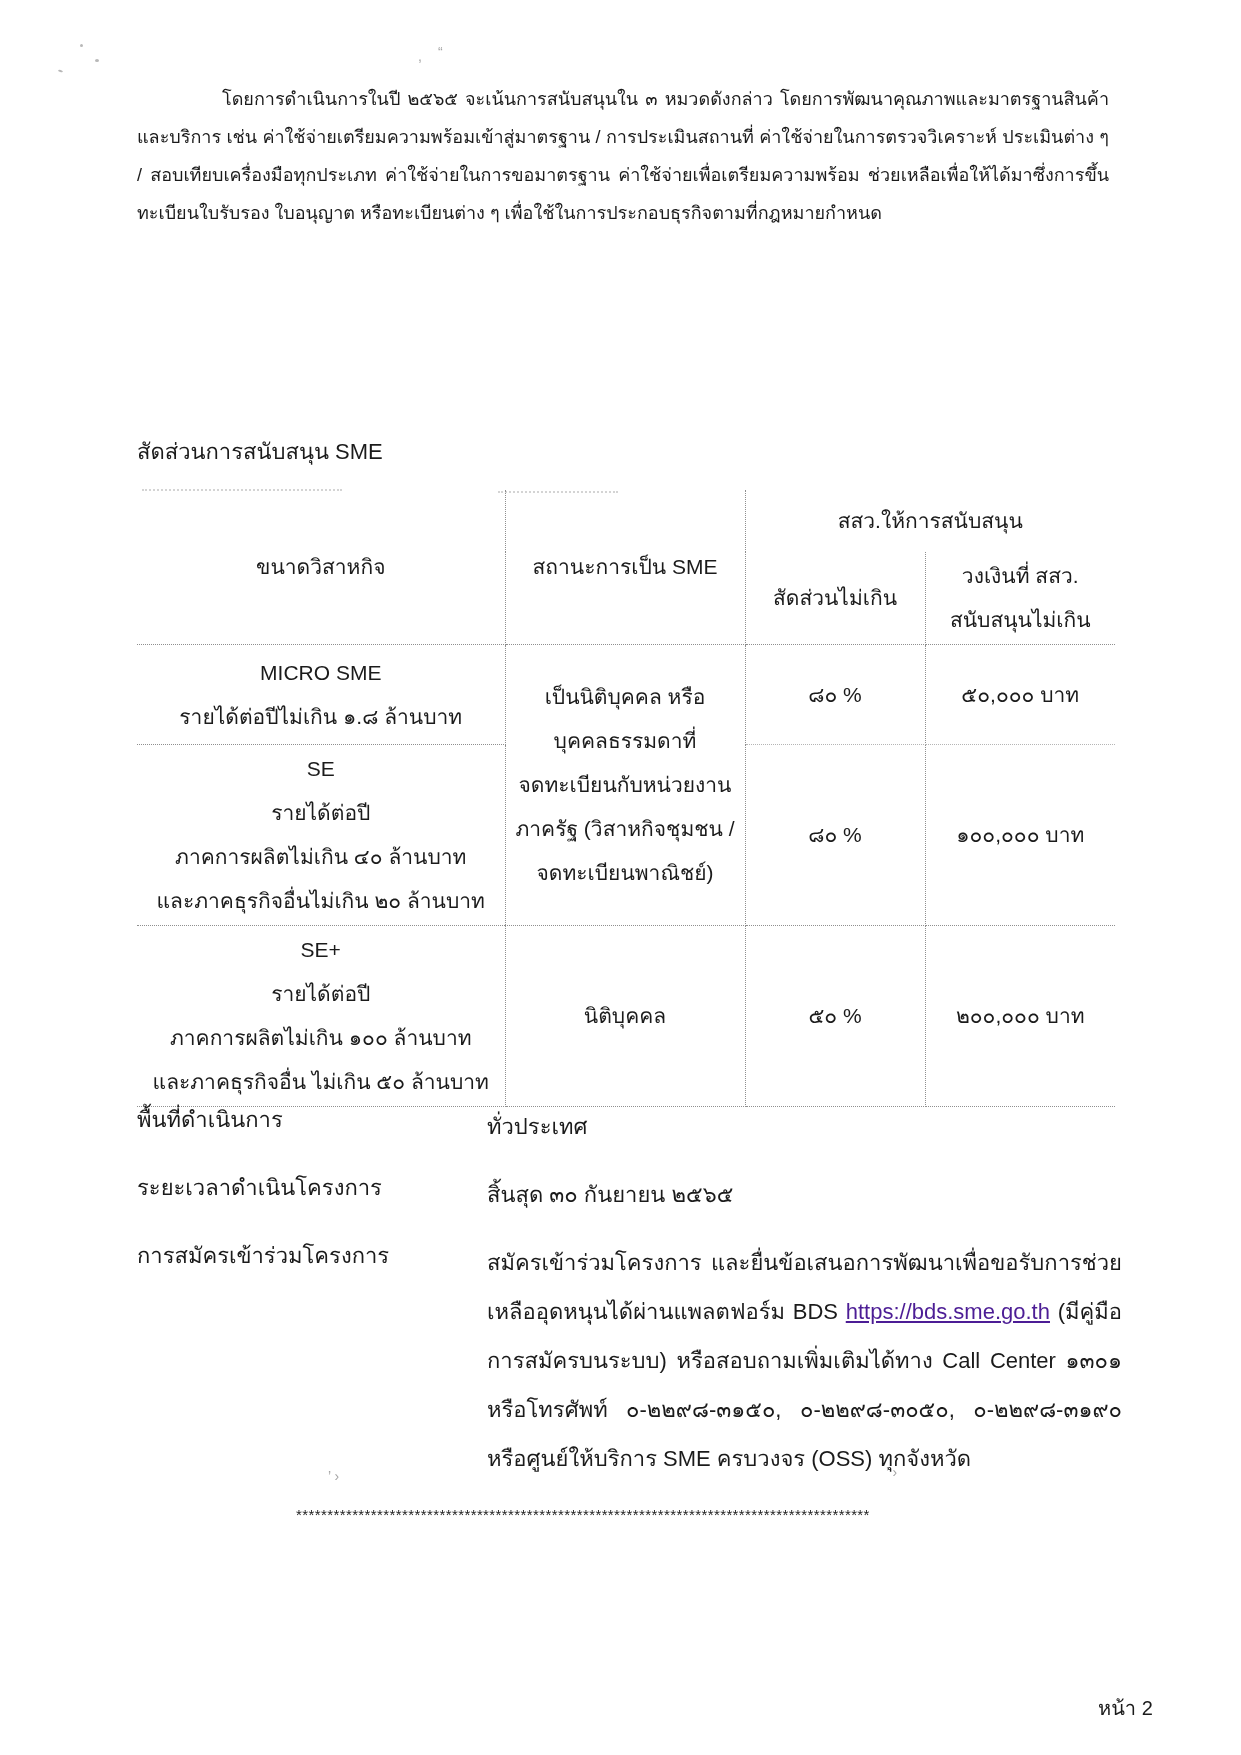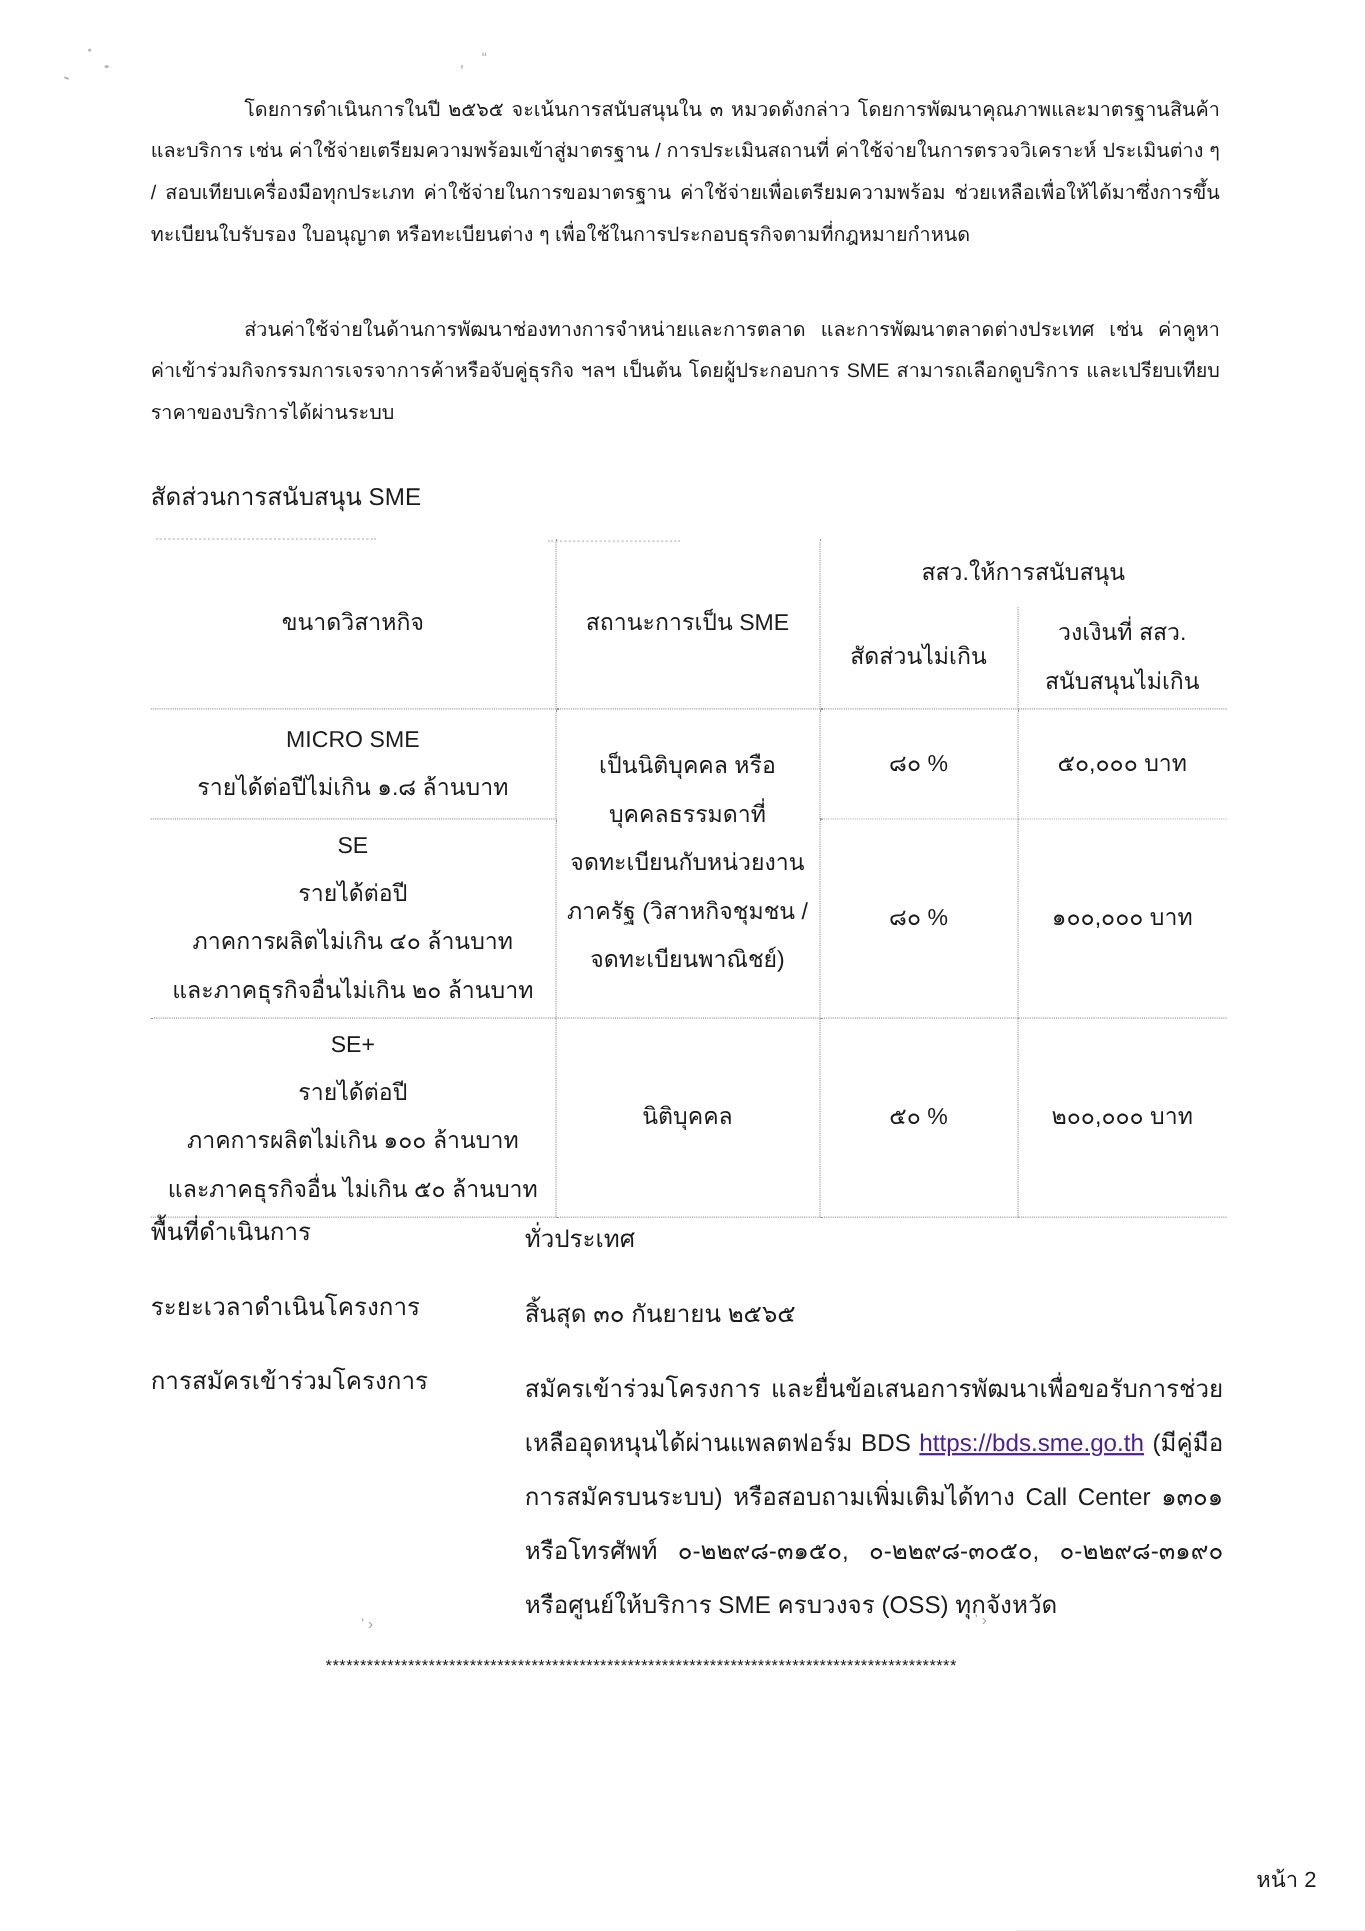--- a/index.html
+++ b/index.html
@@ -80,21 +80,21 @@
     font-size: 22px;
   }
   .detail .d-label {
     position: absolute;
     left: 0;
     top: 0;
     width: 330px;
   }
   .detail .d-value {
     position: absolute;
-    left: 340px;
+    left: 350px;
     width: 635px;
     line-height: 49px;
     text-align: justify;
   }
   .detail-1 { top: 1102px; }
   .detail-2 { top: 1170px; }
   .detail-3 { top: 1238px; }
   .doc-link { color: #4c1d95; text-decoration: underline; }
 
   .asterisk-line {
@@ -106,21 +106,20 @@
     letter-spacing: 0.4px;
     color: #222;
     white-space: nowrap;
     overflow: hidden;
   }
   .page-number {
     position: absolute;
     left: 1098px;
     top: 1692px;
     font-size: 20px;
-    margin-left: 44px;
   }
 
   
   .speck { position: absolute; background: #9a9a9a; border-radius: 50%; opacity: .7; }
   .speck-1 { left: 80px; top: 44px; width: 3px; height: 3px; }
   .speck-2 { left: 95px; top: 59px; width: 4px; height: 3px; }
   .speck-3 { left: 58px; top: 70px; width: 5px; height: 2px; transform: rotate(20deg); }
   .mark { position: absolute; color: #8d8d8d; font-size: 14px; opacity: .8; }
   .mark-top-a { left: 418px; top: 48px; }
   .mark-top-b { left: 438px; top: 44px; }
@@ -134,21 +133,20 @@
 
   <div class="speck speck-1"></div>
   <div class="speck speck-2"></div>
   <div class="speck speck-3"></div>
   <div class="mark mark-top-a">,</div>
   <div class="mark mark-top-b">“</div>
   <div class="mark mark-bottom-a">’ ›</div>
   <div class="mark mark-bottom-b">’ ›</div>
 
   <p class="para para-1">โดยการดำเนินการในปี ๒๕๖๕ จะเน้นการสนับสนุนใน ๓ หมวดดังกล่าว โดยการพัฒนาคุณภาพและมาตรฐานสินค้าและบริการ เช่น ค่าใช้จ่ายเตรียมความพร้อมเข้าสู่มาตรฐาน / การประเมินสถานที่ ค่าใช้จ่ายในการตรวจวิเคราะห์ ประเมินต่าง ๆ / สอบเทียบเครื่องมือทุกประเภท ค่าใช้จ่ายในการขอมาตรฐาน ค่าใช้จ่ายเพื่อเตรียมความพร้อม ช่วยเหลือเพื่อให้ได้มาซึ่งการขึ้นทะเบียนใบรับรอง ใบอนุญาต หรือทะเบียนต่าง ๆ เพื่อใช้ในการประกอบธุรกิจตามที่กฎหมายกำหนด</p>
-  <p class="para para-2">ส่วนค่าใช้จ่ายในด้านการพัฒนาช่องทางการจำหน่ายและการตลาด และการพัฒนาตลาดต่างประเทศ เช่น ค่าคูหา ค่าเข้าร่วมกิจกรรมการเจรจาการค้าหรือจับคู่ธุรกิจ ฯลฯ เป็นต้น โดยผู้ประกอบการ SME สามารถเลือกดูบริการ และเปรียบเทียบราคาของบริการได้ผ่านระบบ</p>
 
   <div class="section-title">สัดส่วนการสนับสนุน SME</div>
   <div class="artifact-dots-a"></div>
   <div class="artifact-dots-b"></div>
 
   <table class="sme-table">
     <colgroup>
       <col class="col-size">
         <col class="col-status">
         <col class="col-ratio">

